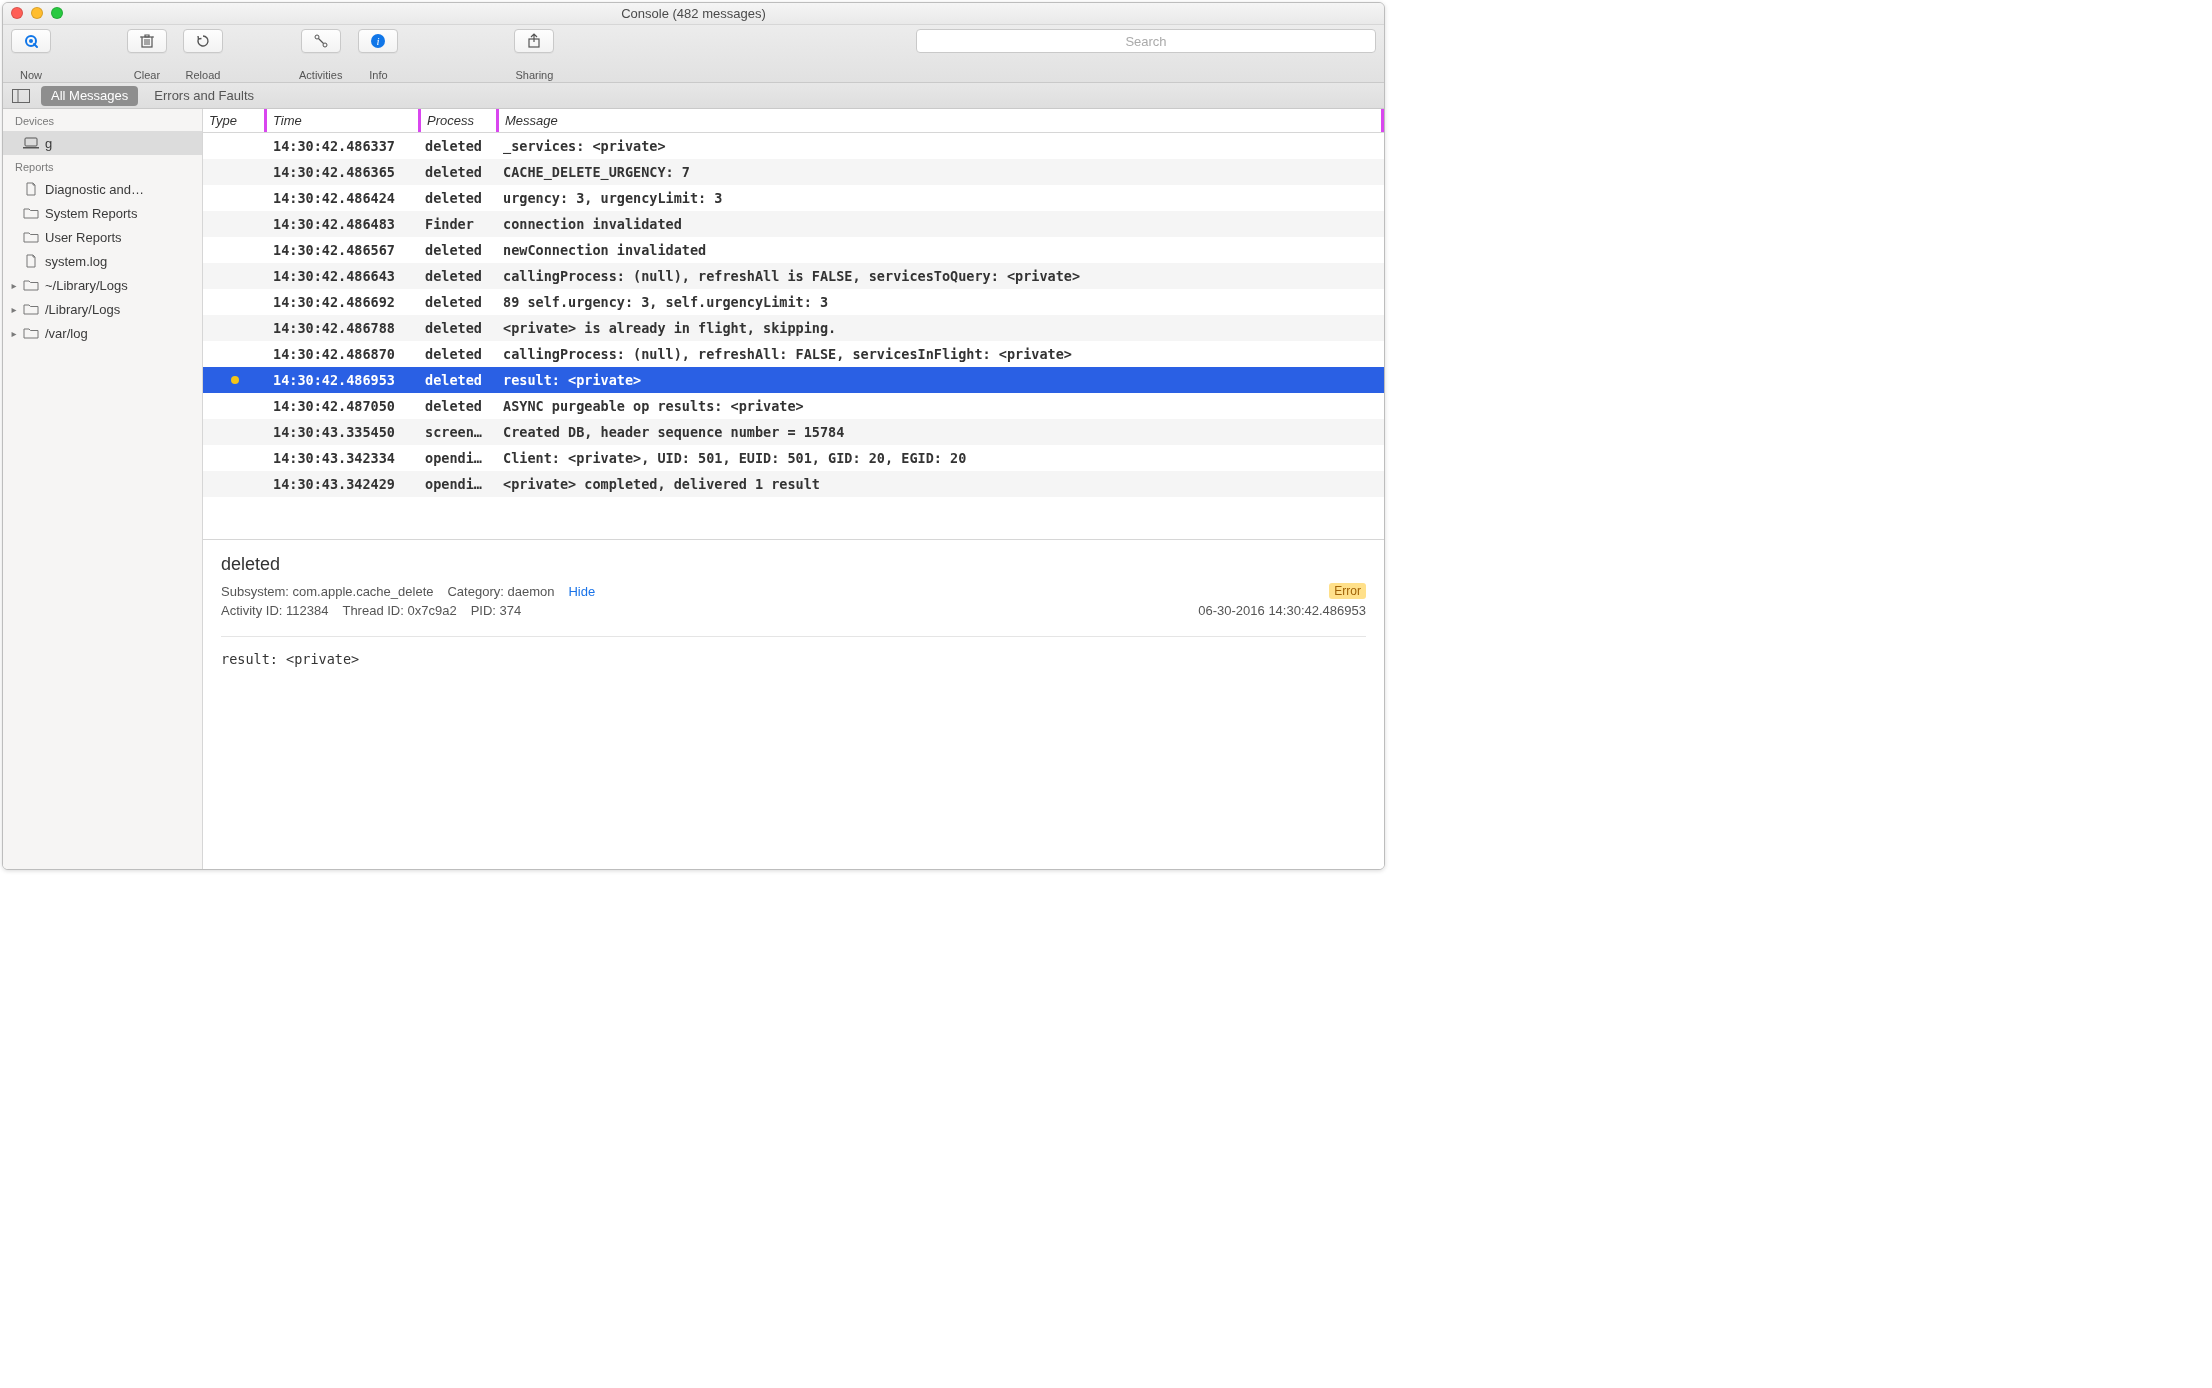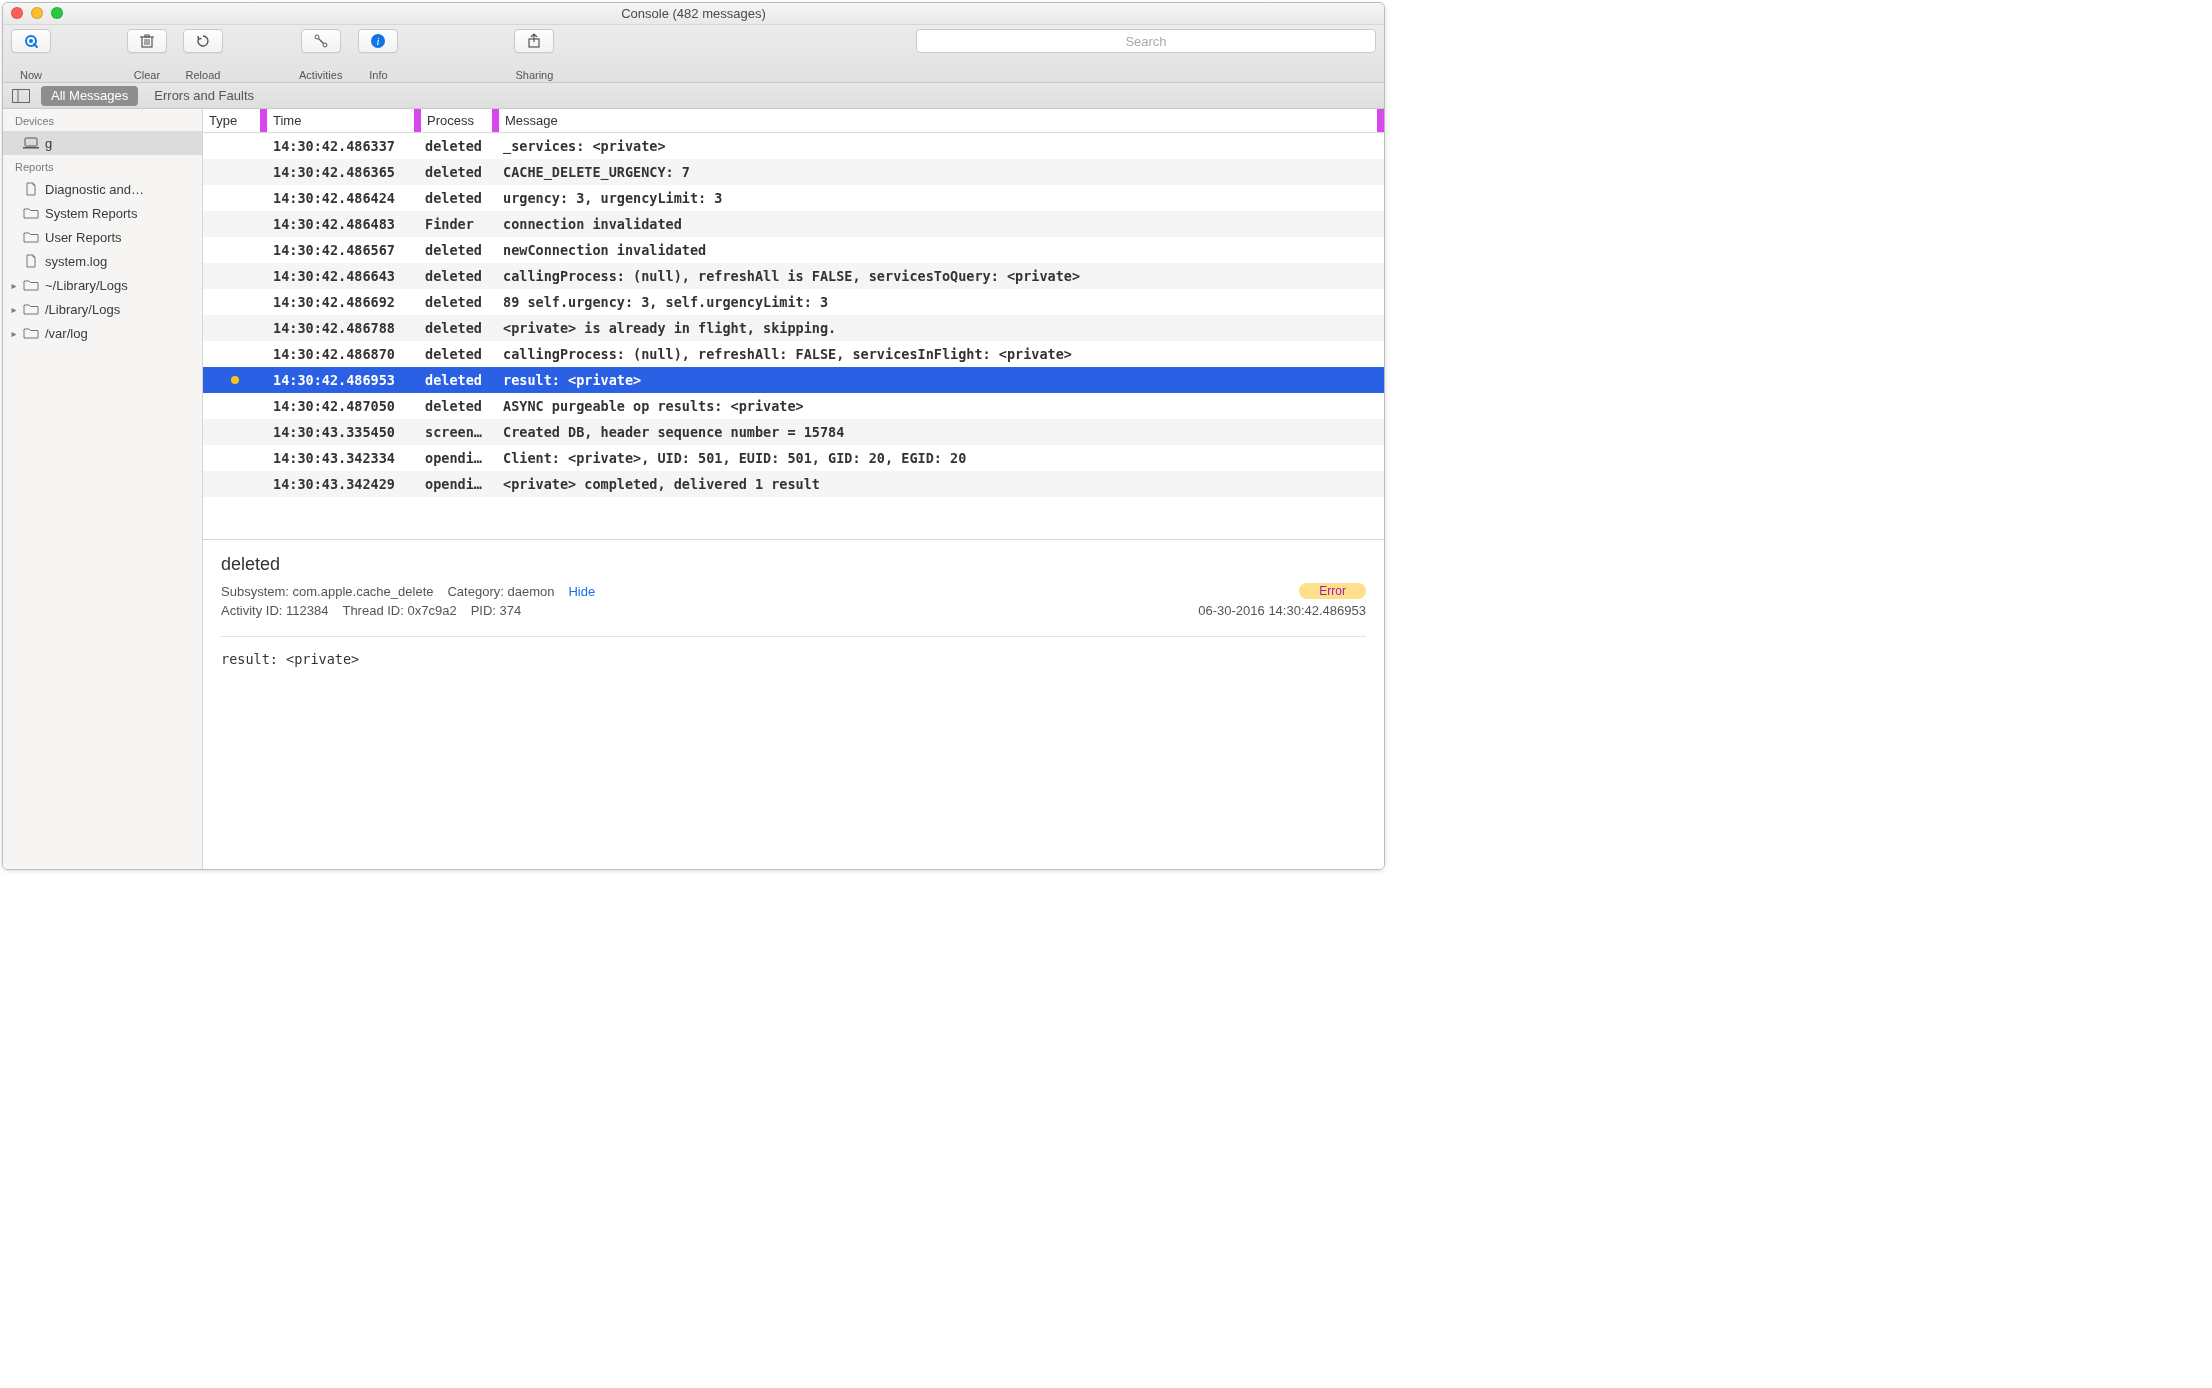--- a/index.html
+++ b/index.html
@@ -35,42 +35,42 @@
   .sidebar { width: 200px; background: #f6f5f4; border-right: 1px solid #d6d6d6; overflow-y: auto; padding-top: 0; }
   .sb-section { font-size: 11px; color: #7a7a7a; padding: 6px 10px 4px 12px; }
   .sb-item { display: flex; align-items: center; height: 24px; padding-left: 20px; font-size: 13px; color: #3a3a3a; gap: 6px; white-space: nowrap; overflow: hidden; text-overflow: ellipsis; }
   .sb-item.selected { background: #dcdcdc; }
   .sb-item .disclosure { width: 10px; text-align: center; color: #7a7a7a; font-size: 10px; margin-left: -14px; margin-right: -2px; }
   .sb-icon { width: 16px; height: 14px; display: inline-flex; align-items: center; justify-content: center; }
   .sb-icon svg { display:block; }
   
   .main { flex: 1; display: flex; flex-direction: column; min-width: 0; }
   .theader { height: 24px; display: flex; border-bottom: 1px solid #d6d6d6; background: #fff; font-size: 13px; color: #333; }
-  .theader .th { padding: 4px 6px; border-right: 7px solid #d946ef; white-space: nowrap; overflow: hidden; }
+  .theader .th { padding: 4px 6px; border-right: 3px solid #d946ef; white-space: nowrap; overflow: hidden; font-style: italic; }
   .th-type { width: 64px; }
   .th-time { width: 154px; }
   .th-proc { width: 78px; }
   .th-msg { flex: 1; }
   .tbody { flex: 1; overflow: auto; }
   .row { display: flex; height: 26px; align-items: center; font-family: "SF Mono", Menlo, Consolas, monospace; font-size: 13.5px; white-space: pre; font-weight: bold; }
   .row:nth-child(even) { background: #f5f5f5; }
   .row .c-type { width: 64px; display:flex; align-items:center; justify-content:center; }
   .row .c-time { width: 154px; padding-left: 6px; }
   .row .c-proc { width: 78px; padding-left: 4px; overflow: hidden; text-overflow: ellipsis; }
   .row .c-msg { flex: 1; padding-left: 4px; overflow: hidden; text-overflow: ellipsis; }
   .row.selected { background: #2a60e4 !important; color: #fff; }
   .dot { width: 8px; height: 8px; border-radius: 50%; display: inline-block; }
   .dot.yellow { background: #f5c518; }
   
   .detail { border-top: 1px solid #d6d6d6; background: #fff; padding: 14px 18px; height: 330px; overflow:auto; }
   .detail h2 { font-size: 18px; font-weight: 400; color: #333; margin-bottom: 8px; }
   .detail .metarow { font-size: 13px; color: #555; margin-bottom: 4px; display:flex; align-items:center; }
   .detail .metarow .ml { margin-right: 14px; }
   .detail .link { color: #1a73e8; cursor: pointer; }
-  .detail .badge { margin-left: auto; background: #ffe08a; color: #a21caf; font-size: 12px; padding: 1px 20px; border-radius: 8px; }
+  .detail .badge { margin-left: auto; background: #ffe08a; color: #a16207; font-size: 12px; padding: 1px 5px; border-radius: 3px; }
   .detail .ts { margin-left: auto; font-size: 13px; color: #555; }
   .detail hr { border: none; border-top: 1px solid #e5e5e5; margin: 18px 0 14px 0; }
   .detail .body { font-family: "SF Mono", Menlo, Consolas, monospace; font-size: 13.5px; color: #333; display:block; }
 </style>
 </head>
 <body>
 
 <div class="window">
 
   <div class="titlebar">

